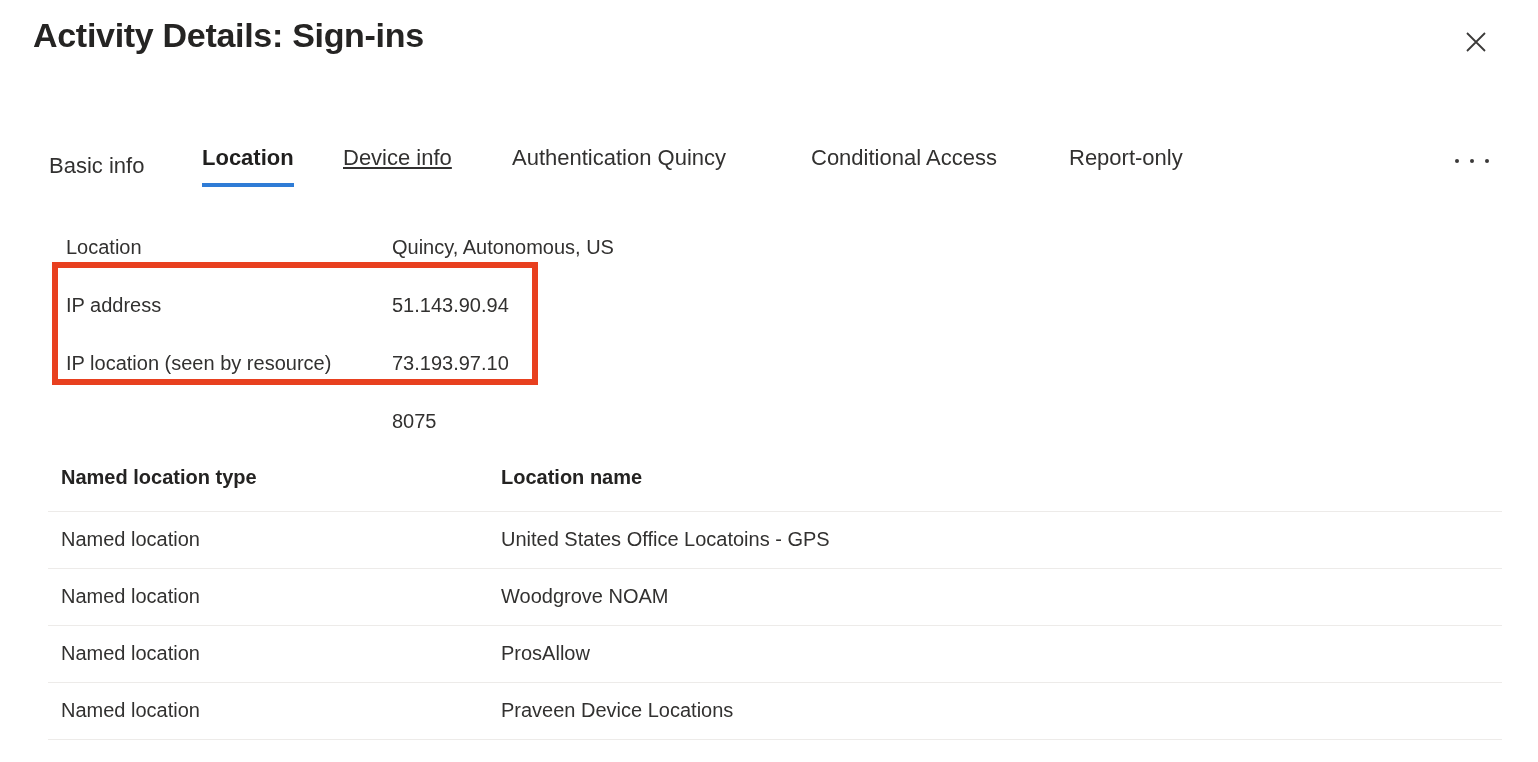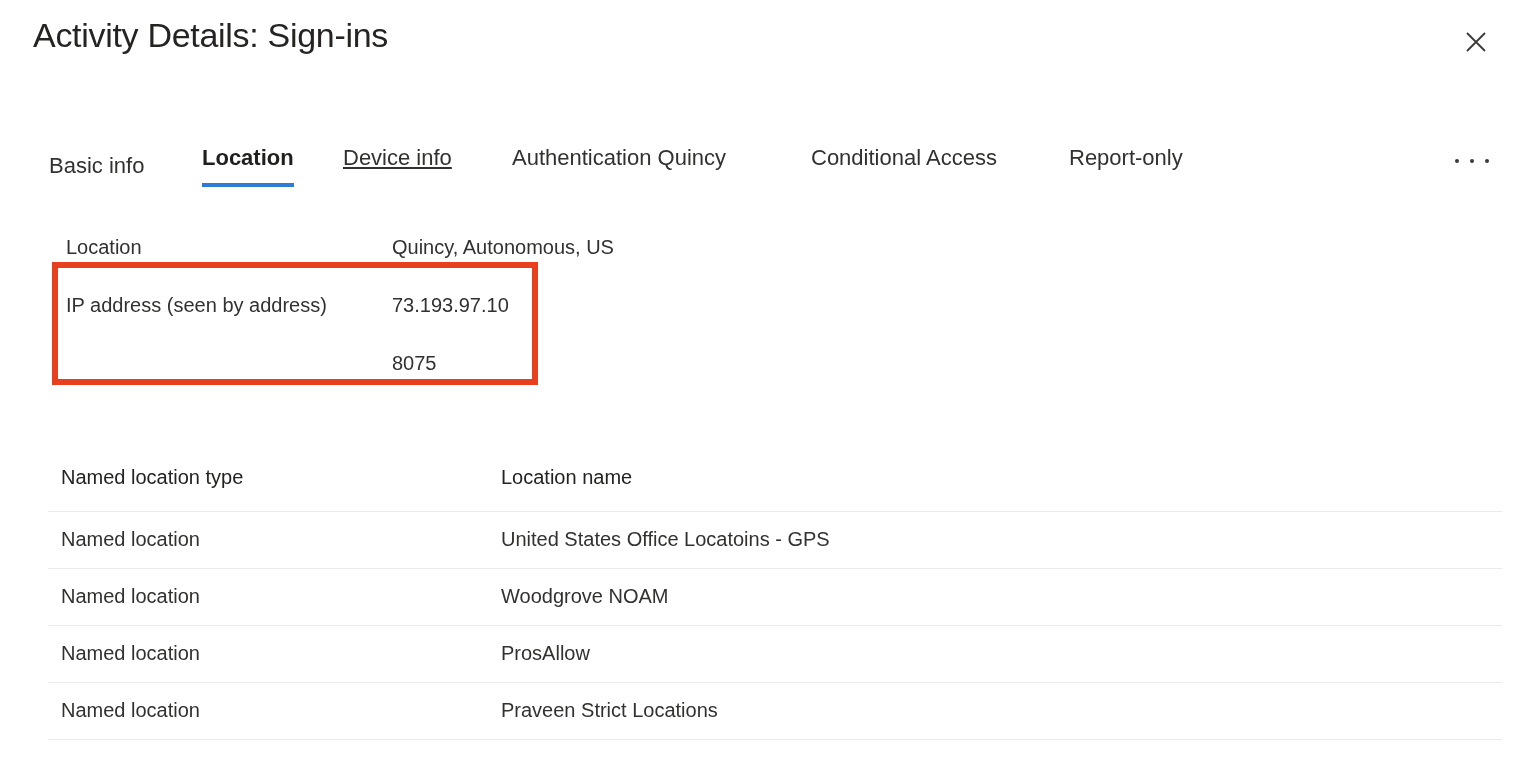--- a/index.html
+++ b/index.html
@@ -17,21 +17,21 @@
     color: #323130;
     -webkit-font-smoothing: antialiased;
   }
 
   
   #panel-title {
     position: absolute;
     left: 33px;
     top: 16px;
     font-size: 34px;
-    font-weight: normal;
+    font-weight: bold;
     letter-spacing: -0.3px;
     color: #252423;
     white-space: nowrap;
   }
   #close-button {
     position: absolute;
     right: 44px;
     top: 24px;
     width: 36px;
     height: 36px;
@@ -148,21 +148,21 @@
     width: 1538px;
   }
   .loc-head {
     position: relative;
     height: 54px;
   }
   .loc-head .cell {
     position: absolute;
     top: 8px;
     font-size: 20px;
-    font-weight: normal;
+    font-weight: bold;
     color: #242322;
     white-space: nowrap;
   }
   .loc-row {
     position: relative;
     height: 57px;
     text-align: center;
   }
   .loc-row .cell {
     position: absolute;
@@ -210,21 +210,25 @@
     <i></i>
   </button>
 </div>
 
 <div id="detail-list">
     <div class="detail-row">
       <span class="detail-label">Location</span>
       <span class="detail-value">Quincy, Autonomous, US</span>
     </div>
     <div class="detail-row">
-      <span class="detail-label">IP address (seen by address)</span>
+      <span class="detail-label">IP address</span>
+      <span class="detail-value">51.143.90.94</span>
+    </div>
+    <div class="detail-row">
+      <span class="detail-label">IP location (seen by resource)</span>
       <span class="detail-value">73.193.97.10</span>
     </div>
     <div class="detail-row">
       <span class="detail-value">8075</span>
     </div>
   </div>
 <div id="ip-highlight-box" style="border-color: rgb(232, 64, 31);"></div>
 
 <div id="locations-table">
   <div class="loc-head">
@@ -243,16 +247,16 @@
       <span class="cell col-name">Woodgrove NOAM</span>
       <span class="divider"></span>
     </div>
     <div class="loc-row">
       <span class="cell col-type">Named location</span>
       <span class="cell col-name">ProsAllow</span>
       <span class="divider"></span>
     </div>
     <div class="loc-row">
       <span class="cell col-type">Named location</span>
-      <span class="cell col-name">Praveen Strict Locations</span>
+      <span class="cell col-name">Praveen Device Locations</span>
       <span class="divider"></span>
     </div>
   </div>
 
 </body></html>

